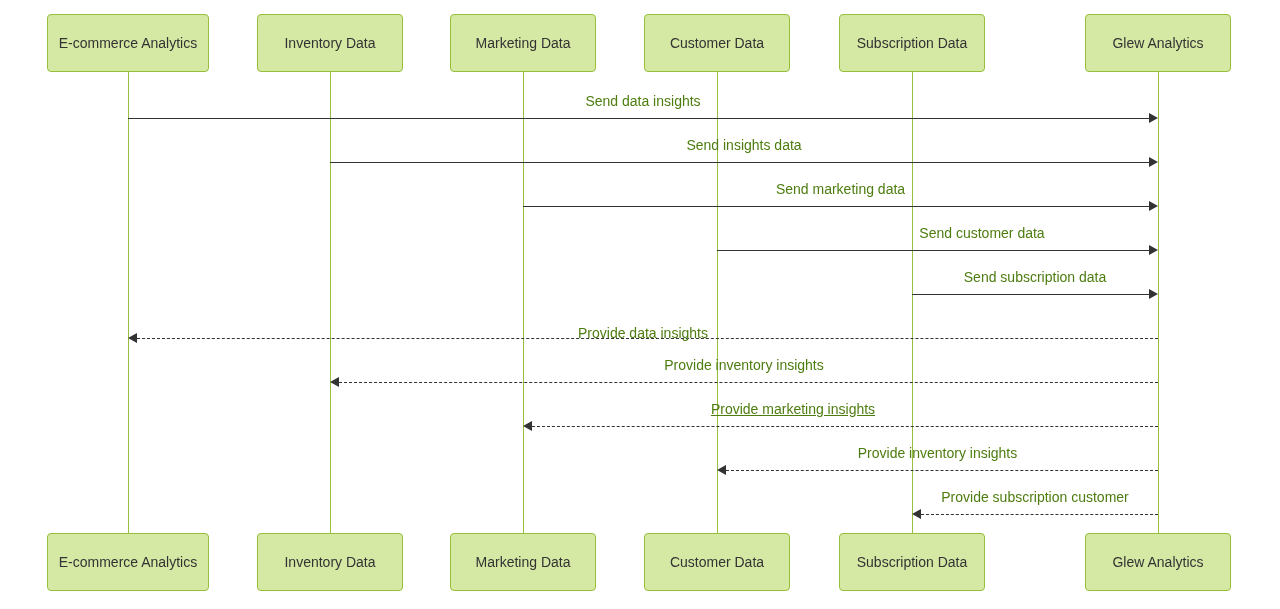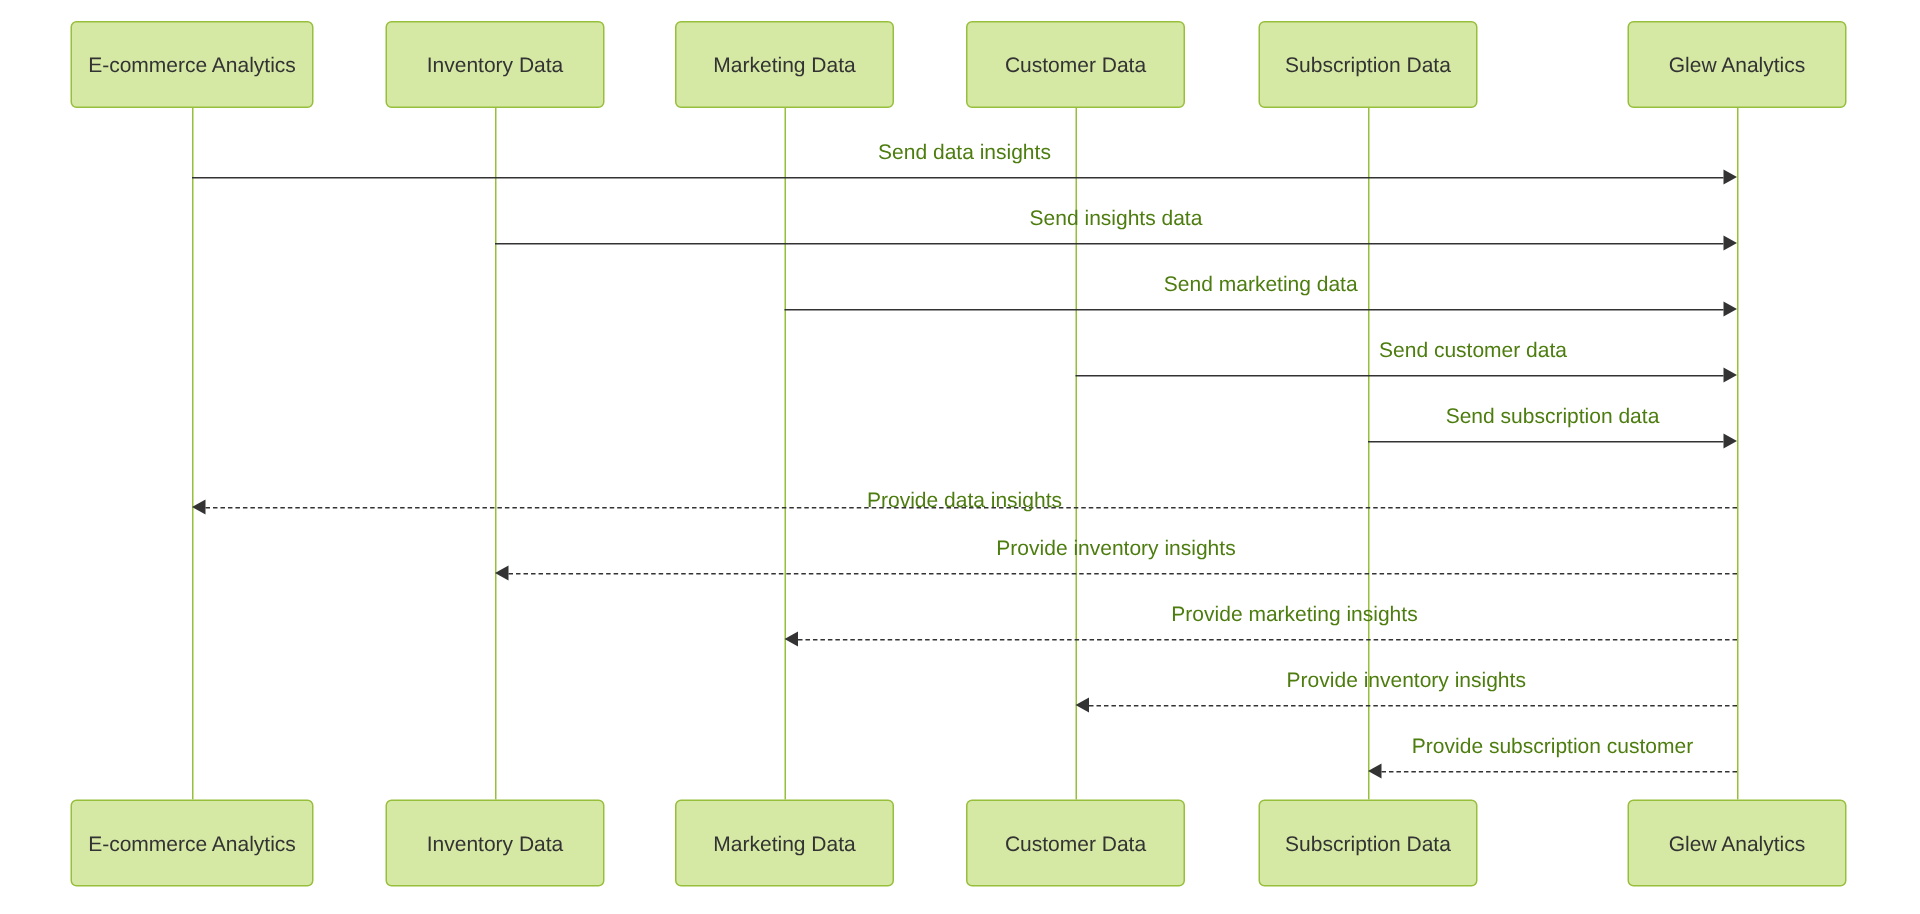--- a/index.html
+++ b/index.html
@@ -123,20 +123,20 @@
     <div class="arrow-head-right" style="left: 1149px; top: 289px;"></div>
     <div class="msg-label" style="left: 1035px; top: 269px;">Send subscription data</div>
     <div class="arrow-line dashed" style="top: 338px; left: 137px; width: 1021px;"></div>
     <div class="arrow-head-left" style="left: 128px; top: 333px;"></div>
     <div class="msg-label" style="left: 643px; top: 325px;">Provide data insights</div>
     <div class="arrow-line dashed" style="top: 382px; left: 339px; width: 819px;"></div>
     <div class="arrow-head-left" style="left: 330px; top: 377px;"></div>
     <div class="msg-label" style="left: 744px; top: 357px;">Provide inventory insights</div>
     <div class="arrow-line dashed" style="top: 426px; left: 532px; width: 626px;"></div>
     <div class="arrow-head-left" style="left: 523px; top: 421px;"></div>
-    <div class="msg-label" style="left: 863px; top: 401px;">Provide marketing insights</div>
+    <div class="msg-label" style="left: 793px; top: 401px; text-decoration: underline;">Provide marketing insights</div>
     <div class="arrow-line dashed" style="top: 470px; left: 726px; width: 432px;"></div>
     <div class="arrow-head-left" style="left: 717px; top: 465px;"></div>
     <div class="msg-label" style="left: 937.5px; top: 445px;">Provide inventory insights</div>
     <div class="arrow-line dashed" style="top: 514px; left: 921px; width: 237px;"></div>
     <div class="arrow-head-left" style="left: 912px; top: 509px;"></div>
     <div class="msg-label" style="left: 1035px; top: 489px;">Provide subscription customer</div>
   </div>
 
 </body></html>

